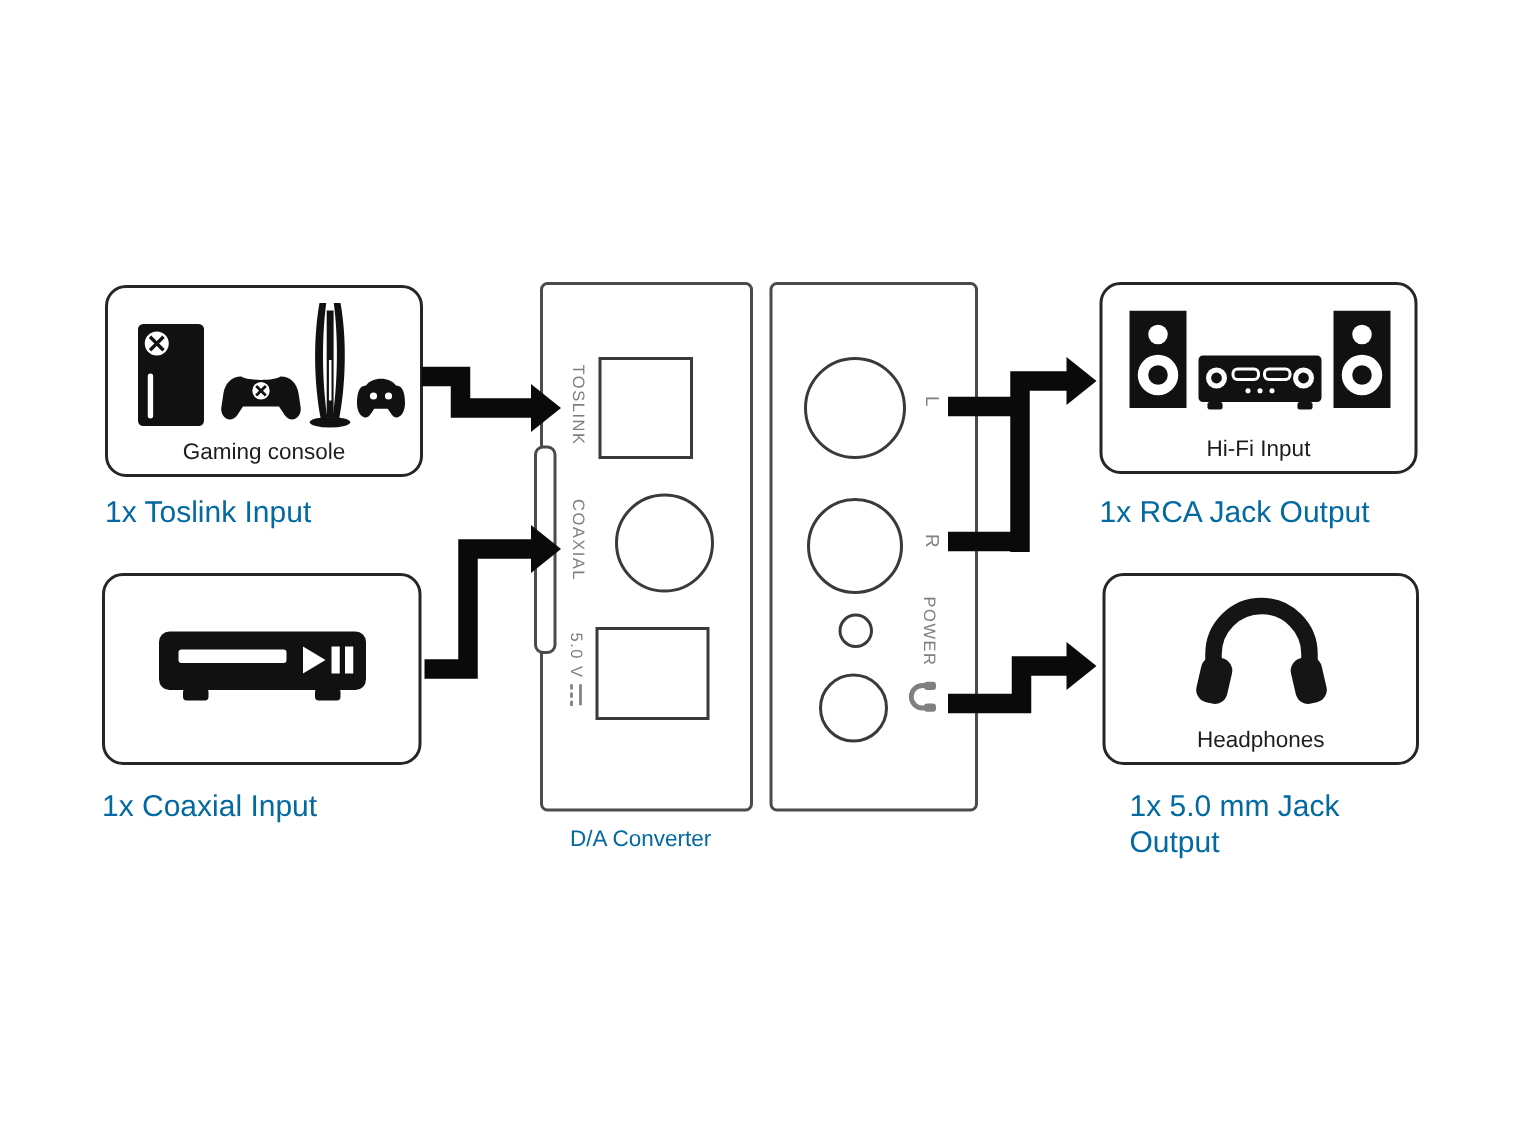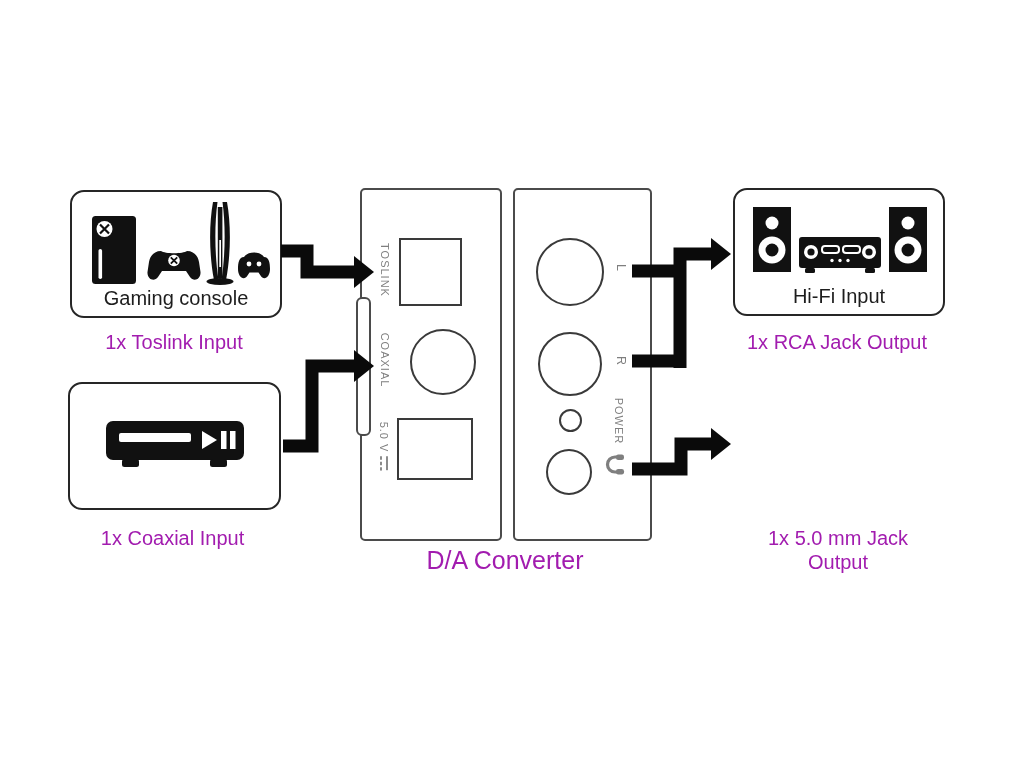--- a/index.html
+++ b/index.html
@@ -5,24 +5,24 @@
   html,body { margin:0; padding:0; background:#fff; }
   .stage {
     position:relative; width:1013px; height:760px; background:#ffffff;
     font-family:"Liberation Sans", sans-serif; color:#1d1d1d; overflow:hidden;
   }
   .devbox {
     position:absolute; border:2.5px solid #262626; border-radius:14px; background:#fff;
   }
   .devbox .devlabel {
     position:absolute; left:0; right:0; bottom:6px; text-align:center;
-    font-size:20px; color:#1d1d1d; white-space:nowrap;
+    font-size:15px; color:#1d1d1d; white-space:nowrap;
   }
   .caption {
-    position:absolute; text-align:center; font-size:20px; color:#a21caf; line-height:24px;
+    position:absolute; font-size:20px; color:#0369a1; line-height:24px;
   }
   .panel {
     position:absolute; border:2px solid #4b4b4b; border-radius:5px; background:#fff;
   }
   .port { position:absolute; border:2px solid #3a3a3a; background:#fff; }
   .round { border-radius:50%; }
   .vlabel {
     position:absolute; writing-mode:vertical-rl; text-orientation:mixed;
     font-size:11px; letter-spacing:1px; color:#7f7f7f; transform:translateY(-50%);
     white-space:nowrap;
@@ -131,21 +131,21 @@
   <div class="vlabel big" style="left:614px; top:361px;">R</div>
   <div class="vlabel" style="left:613px; top:421px;">POWER</div>
   <div class="mini-hp">
     <svg width="22" height="20" viewBox="0 0 22 20">
       <path d="M4,14 L4,10 A7.5,7.5 0 0 1 19,10 L19,14" stroke="#7f7f7f" stroke-width="3.2" fill="none"></path>
       <rect x="1.5" y="11" width="5.5" height="8" rx="2.2" fill="#7f7f7f"></rect>
       <rect x="16" y="11" width="5.5" height="8" rx="2.2" fill="#7f7f7f"></rect>
     </svg>
   </div>
 
-  <div class="caption" style="left:380px; top:548px; width:250px; font-size:25px;">D/A Converter</div>
+  <div class="caption" style="left:380px; top:548px; width:250px; font-size:15px;">D/A Converter</div>
 
   <div class="devbox" style="left:733px; top:188px; width:208px; height:124px;">
     <div class="icon-wrap" style="left:16px; top:17px;">
       <svg width="178" height="68" viewBox="0 0 178 68" fill="#111">
 
         <rect x="2" y="0" width="38" height="65"></rect>
         <circle cx="21" cy="16" r="6.5" fill="#fff"></circle>
         <circle cx="21" cy="43" r="13.5" fill="#fff"></circle>
         <circle cx="21" cy="43" r="6.5" fill="#111"></circle>
 
@@ -166,20 +166,30 @@
         <circle cx="157" cy="16" r="6.5" fill="#fff"></circle>
         <circle cx="157" cy="43" r="13.5" fill="#fff"></circle>
         <circle cx="157" cy="43" r="6.5" fill="#111"></circle>
       </svg>
     </div>
     <div class="devlabel">Hi-Fi Input</div>
   </div>
 
   <div class="caption" style="left:733px; top:330px; width:208px;">1x RCA Jack Output</div>
 
+  <div class="devbox" style="left:735px; top:382px; width:207px; height:124px;">
+    <div class="icon-wrap" style="left:58px; top:12px;">
+      <svg width="92" height="78" viewBox="0 0 92 78" fill="#151515">
+        <path d="M14,54 L14,40 A32,32 0 0 1 78,40 L78,54" stroke="#151515" stroke-width="11" fill="none"></path>
+        <rect x="4" y="42" width="21" height="31" rx="8.5" transform="rotate(13 14.5 57.5)"></rect>
+        <rect x="67" y="42" width="21" height="31" rx="8.5" transform="rotate(-13 77.5 57.5)"></rect>
+      </svg>
+    </div>
+    <div class="devlabel">Headphones</div>
+  </div>
 
   <div class="caption" style="left:753px; top:526px; width:170px;">1x 5.0 mm Jack Output</div>
 
   <svg class="arrows" width="1013" height="760" viewBox="0 0 1013 760">
     <g stroke="#0a0a0a" stroke-width="13" fill="none" stroke-linejoin="miter">
       <polyline points="281,251 307,251 307,272 355,272"></polyline>
       <polyline points="283,446 312,446 312,366 355,366"></polyline>
       <polyline points="632,271 686,271"></polyline>
       <polyline points="632,361 686,361"></polyline>
       <polyline points="680,368 680,254 712,254"></polyline>

